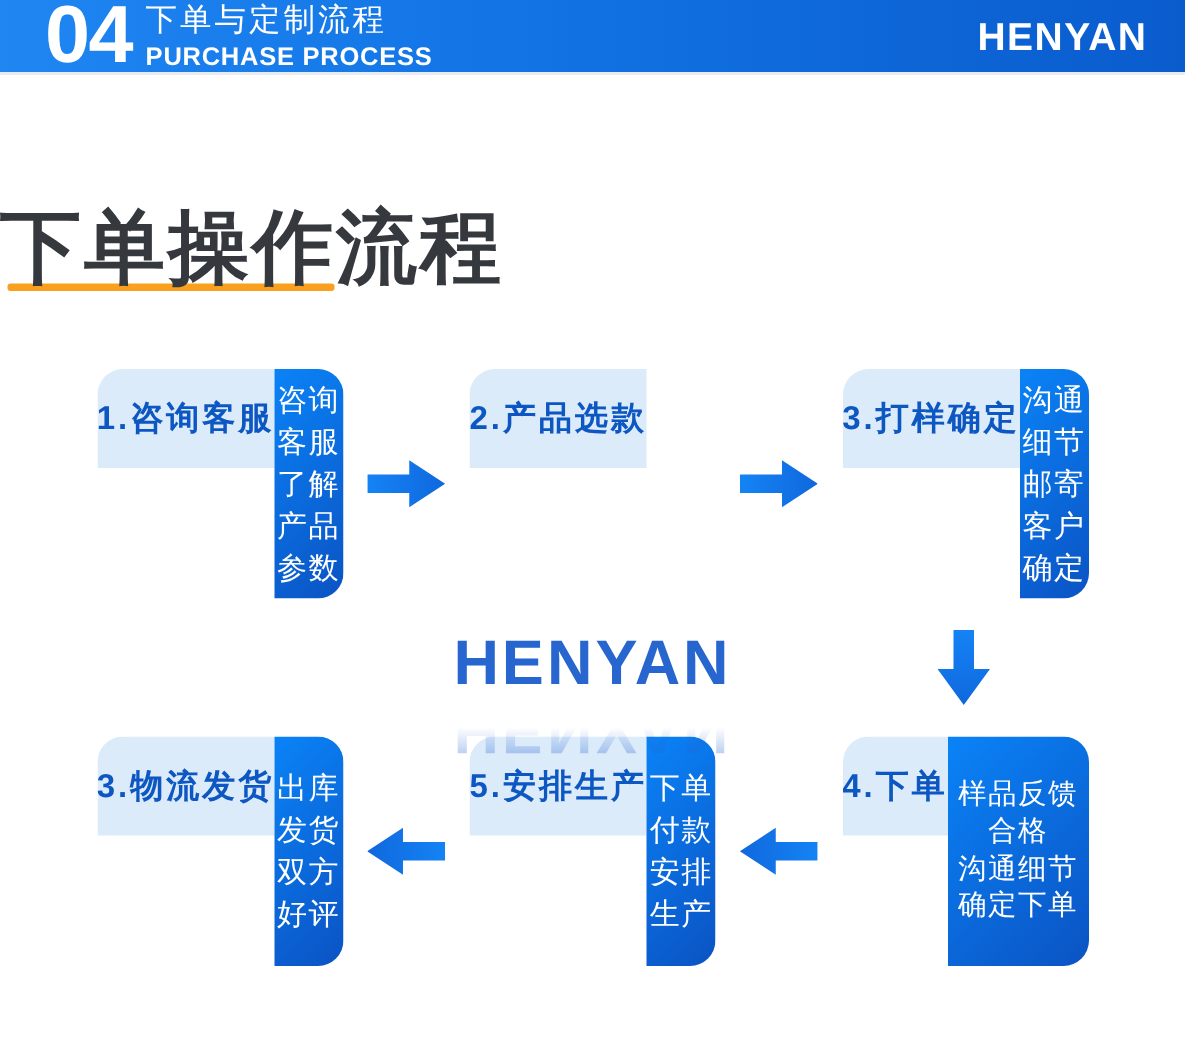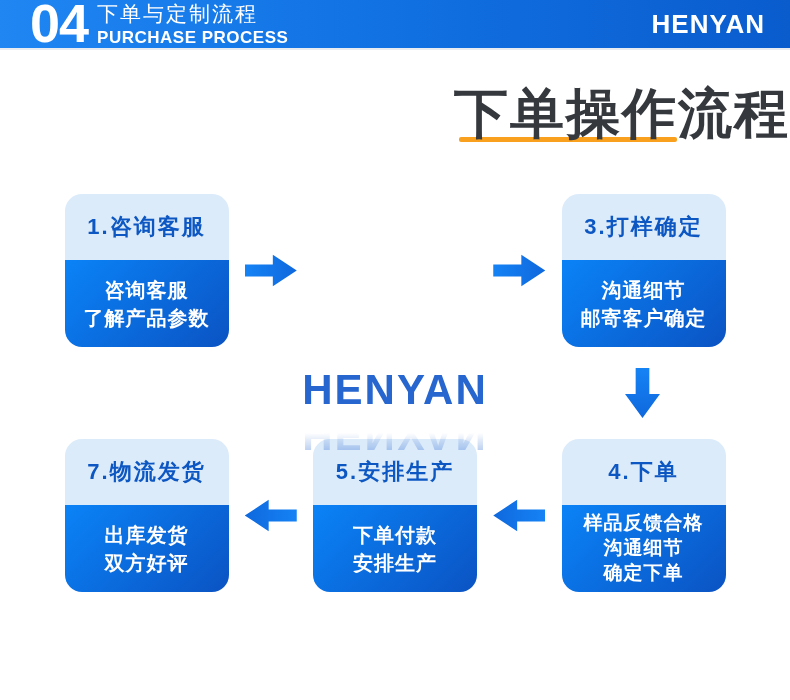--- a/index.html
+++ b/index.html
@@ -32,21 +32,21 @@
   .hdr-brand {
     margin-left: auto;
     margin-right: 25px;
     color: #ffffff;
     font-size: 26px;
     font-weight: 800;
     letter-spacing: 1px;
   }
 
   
-  .title-wrap { text-align: right; margin-top: 34px; height: 64px; }
+  .title-wrap { text-align: left; margin-top: 86px; height: 64px; }
   .title-inner { display: inline-block; position: relative; }
   .main-title {
     font-size: 54px;
     font-weight: 800;
     color: #35393e;
     letter-spacing: 2px;
     line-height: 1.1;
     position: relative;
     z-index: 1;
   }
@@ -63,41 +63,41 @@
 
   
   .flow { width: 661px; margin: 46px auto 0; }
   .flow-row { display: flex; height: 153px; }
   .step-box {
     width: 164px;
     height: 153px;
     border-radius: 17px;
     overflow: hidden;
     display: flex;
-    flex-direction: column;
+    flex-direction: row;
     flex: none;
   }
   .box-head {
     height: 66px;
     flex: none;
     background: #dcebfa;
     color: #0d57c3;
     font-size: 22px;
     font-weight: bold;
     letter-spacing: 2px;
     display: flex;
     align-items: center;
     justify-content: center;
   }
   .box-body {
     flex: 1;
     background: linear-gradient(135deg, #0a83f7 0%, #0b53c3 100%);
     color: #ffffff;
     font-size: 20px;
-    font-weight: bold;
+    font-weight: normal;
     text-align: center;
     white-space: pre-line;
     line-height: 1.4;
     display: flex;
     align-items: center;
     justify-content: center;
     letter-spacing: 1px;
   }
   .box-body.compact { font-size: 19px; line-height: 1.3; }
 
@@ -175,20 +175,21 @@
   <div class="flow-row">
     <div class="step-box">
       <div class="box-head">1.咨询客服</div>
       <div class="box-body">咨询客服
 了解产品参数</div>
     </div>
     <div class="gap">
         <div class="arrow right"></div>
       </div>
     <div class="step-box">
+      <div class="box-head">2.产品选款</div>
     </div>
     <div class="gap">
         <div class="arrow right"></div>
       </div>
     <div class="step-box">
       <div class="box-head">3.打样确定</div>
       <div class="box-body">沟通细节
 邮寄客户确定</div>
     </div>
   </div>
@@ -196,21 +197,21 @@
   <div class="mid-band">
     <div class="watermark">
       <div class="wm-text">HENYAN</div>
       <div class="wm-reflection">HENYAN</div>
     </div>
     <div class="arrow down"></div>
   </div>
 
   <div class="flow-row">
     <div class="step-box">
-      <div class="box-head">7.物流发货</div>
+      <div class="box-head">3.物流发货</div>
       <div class="box-body">出库发货
 双方好评</div>
     </div>
     <div class="gap">
         <div class="arrow left"></div>
       </div>
     <div class="step-box">
       <div class="box-head">5.安排生产</div>
       <div class="box-body">下单付款
 安排生产</div>

